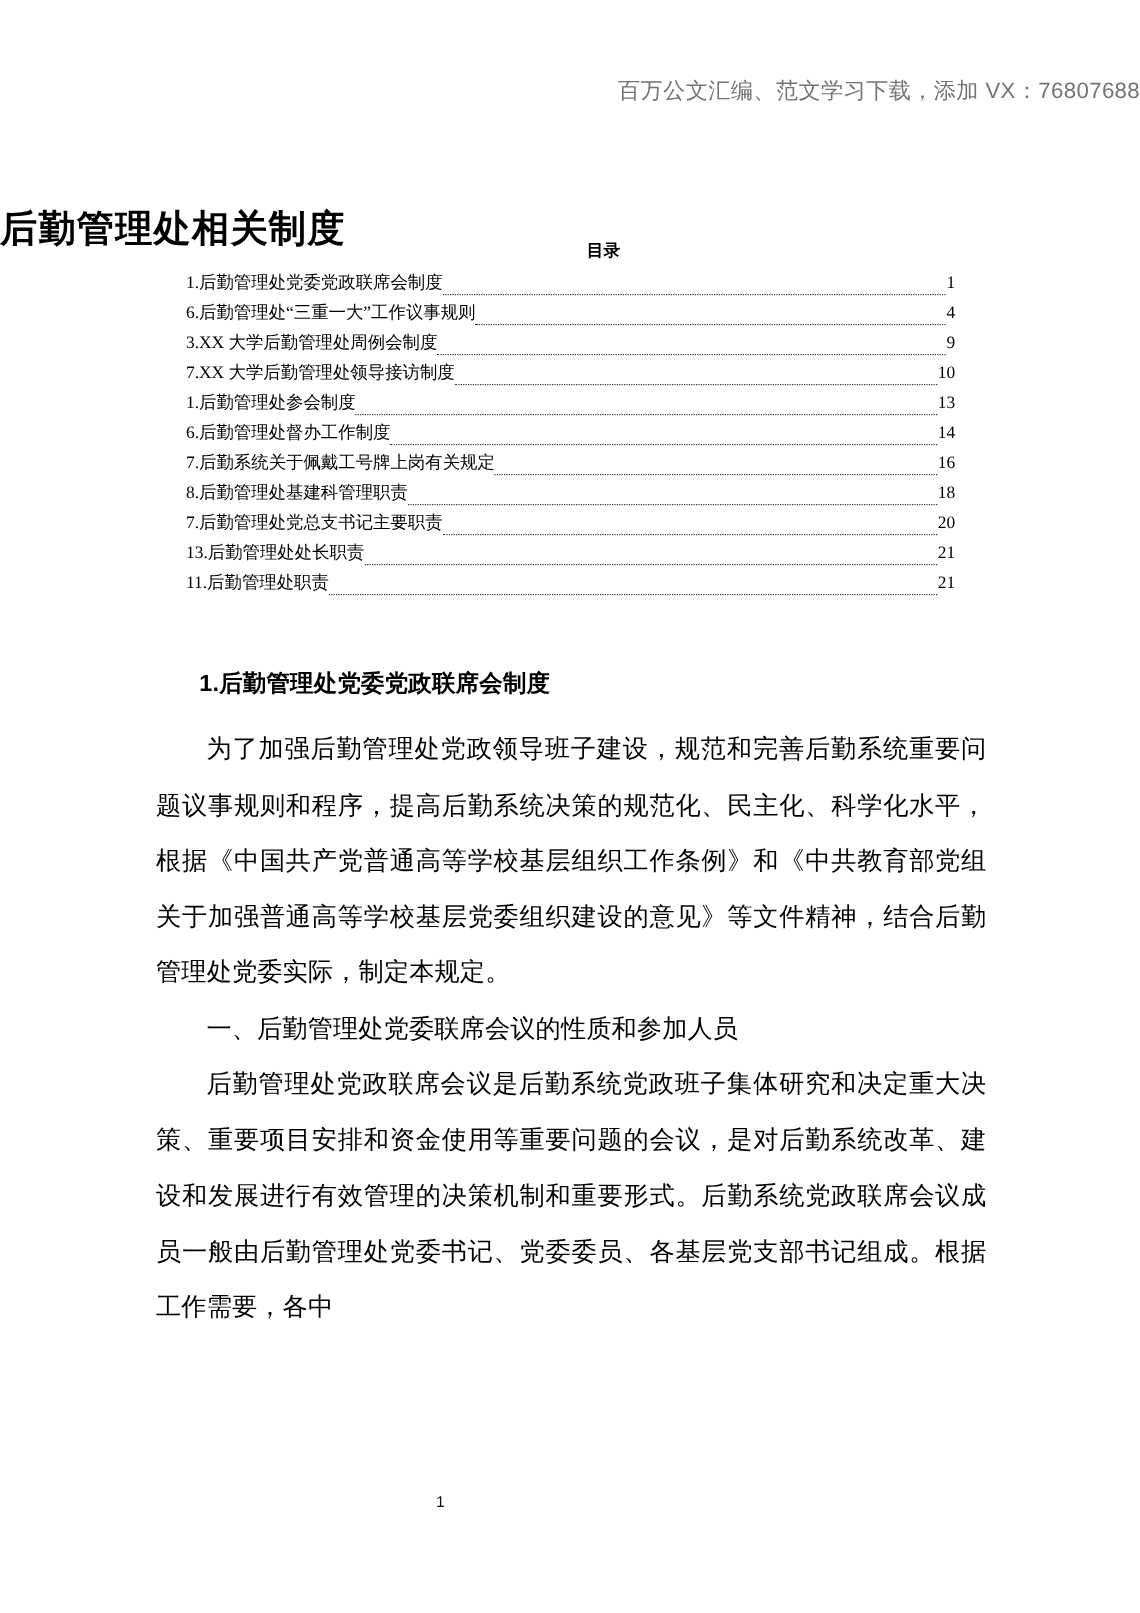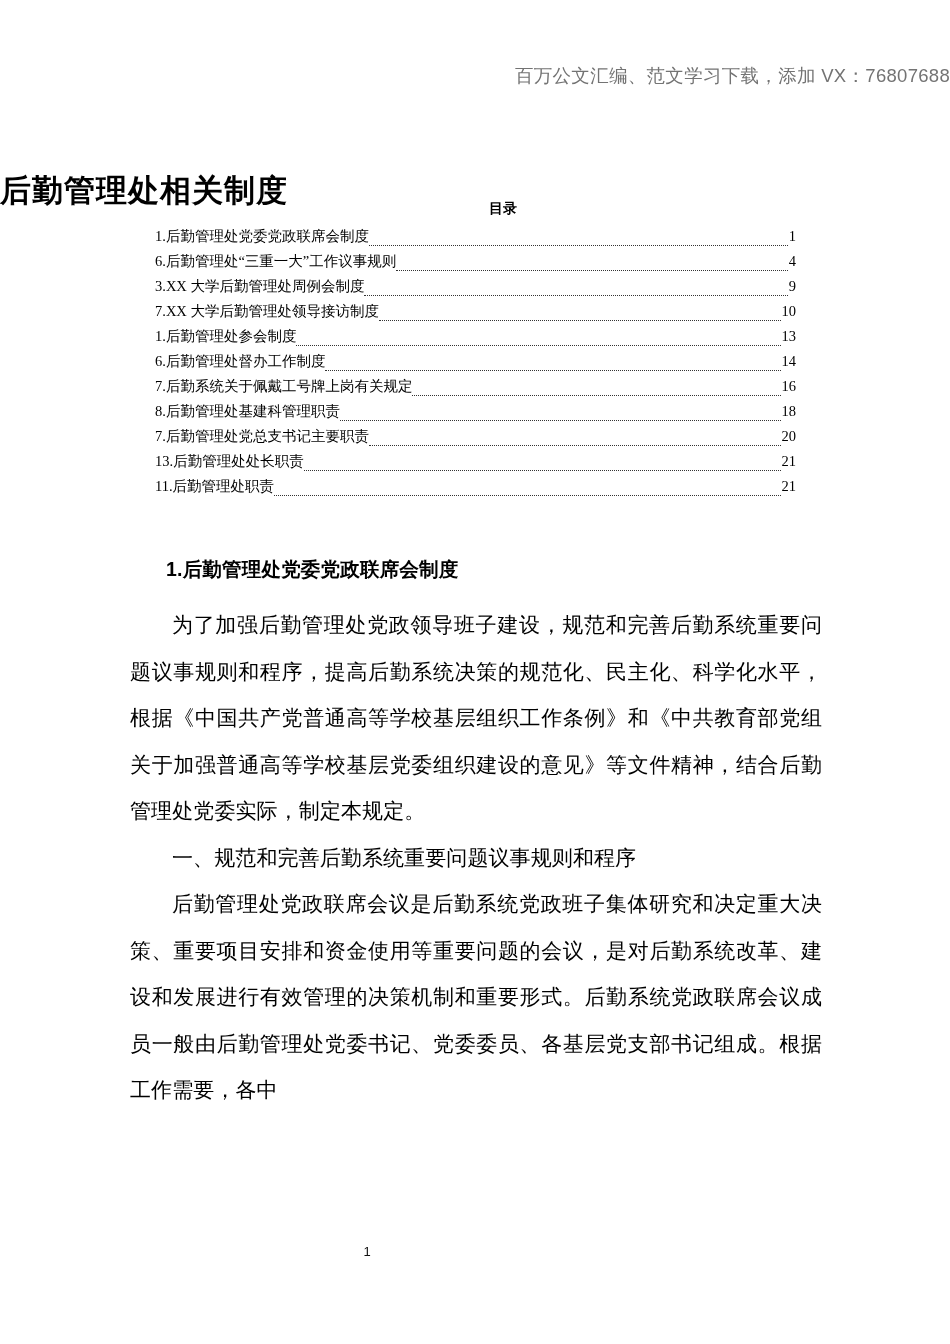--- a/index.html
+++ b/index.html
@@ -204,19 +204,19 @@
         <span class="toc-text">11.后勤管理处职责</span>
         <span class="toc-dots"></span>
         <span class="toc-page">21</span>
       </div>
     </div>
 
   <div class="section-heading">1.后勤管理处党委党政联席会制度</div>
 
   <div class="body-block" id="body-block">
       <p class="para">为了加强后勤管理处党政领导班子建设，规范和完善后勤系统重要问题议事规则和程序，提高后勤系统决策的规范化、民主化、科学化水平，根据《中国共产党普通高等学校基层组织工作条例》和《中共教育部党组关于加强普通高等学校基层党委组织建设的意见》等文件精神，结合后勤管理处党委实际，制定本规定。</p>
-      <p class="para">一、规范和完善后勤系统重要问题议事规则和程序</p>
+      <p class="para">一、后勤管理处党委联席会议的性质和参加人员</p>
       <p class="para">后勤管理处党政联席会议是后勤系统党政班子集体研究和决定重大决策、重要项目安排和资金使用等重要问题的会议，是对后勤系统改革、建设和发展进行有效管理的决策机制和重要形式。后勤系统党政联席会议成员一般由后勤管理处党委书记、党委委员、各基层党支部书记组成。根据工作需要，各中</p>
     </div>
 
   <div class="page-number">1</div>
 
 </div>
 
 </body></html>

